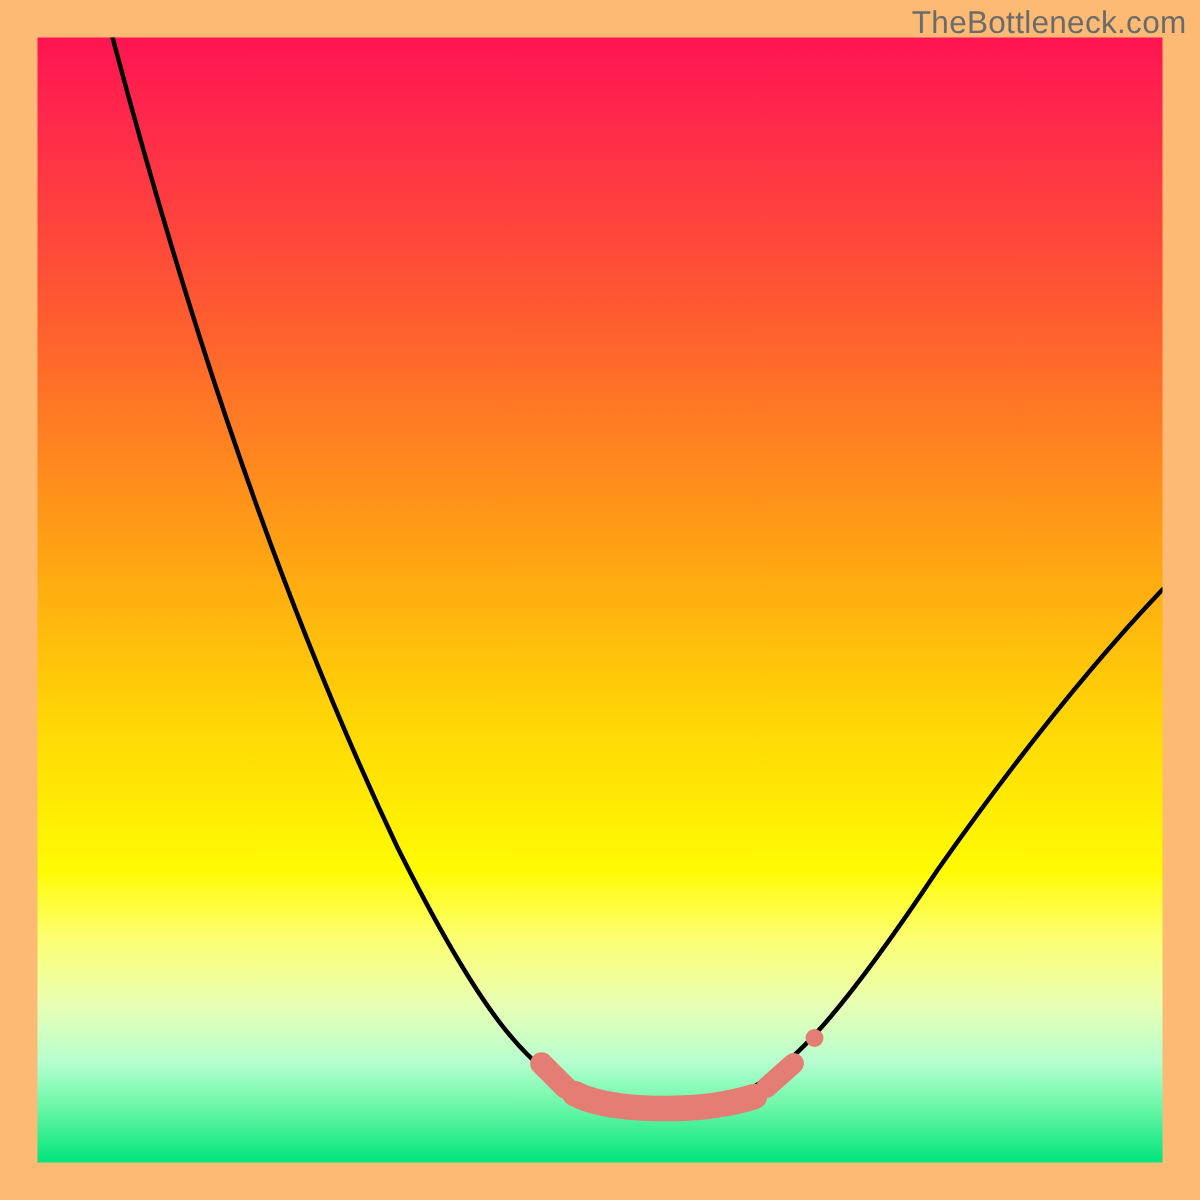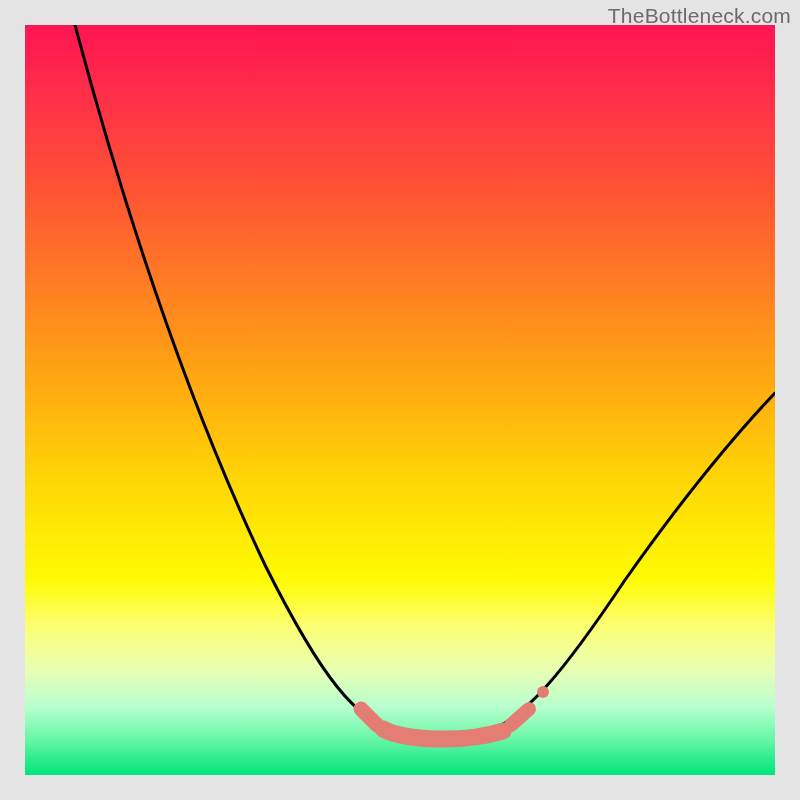--- a/index.html
+++ b/index.html
@@ -10,21 +10,21 @@
     overflow: hidden;
     background: #000;
     font-family: Arial, Helvetica, sans-serif;
   }
   .frame {
     position: absolute;
     left: 0;
     top: 0;
     width: 800px;
     height: 800px;
-    background: #e5e5e5;
+    background: #fdba74;
   }
   .plot-area {
     position: absolute;
     left: 25px;
     top: 25px;
     width: 750px;
     height: 750px;
     background: linear-gradient(
       to bottom,
       #ff1452 0%,

